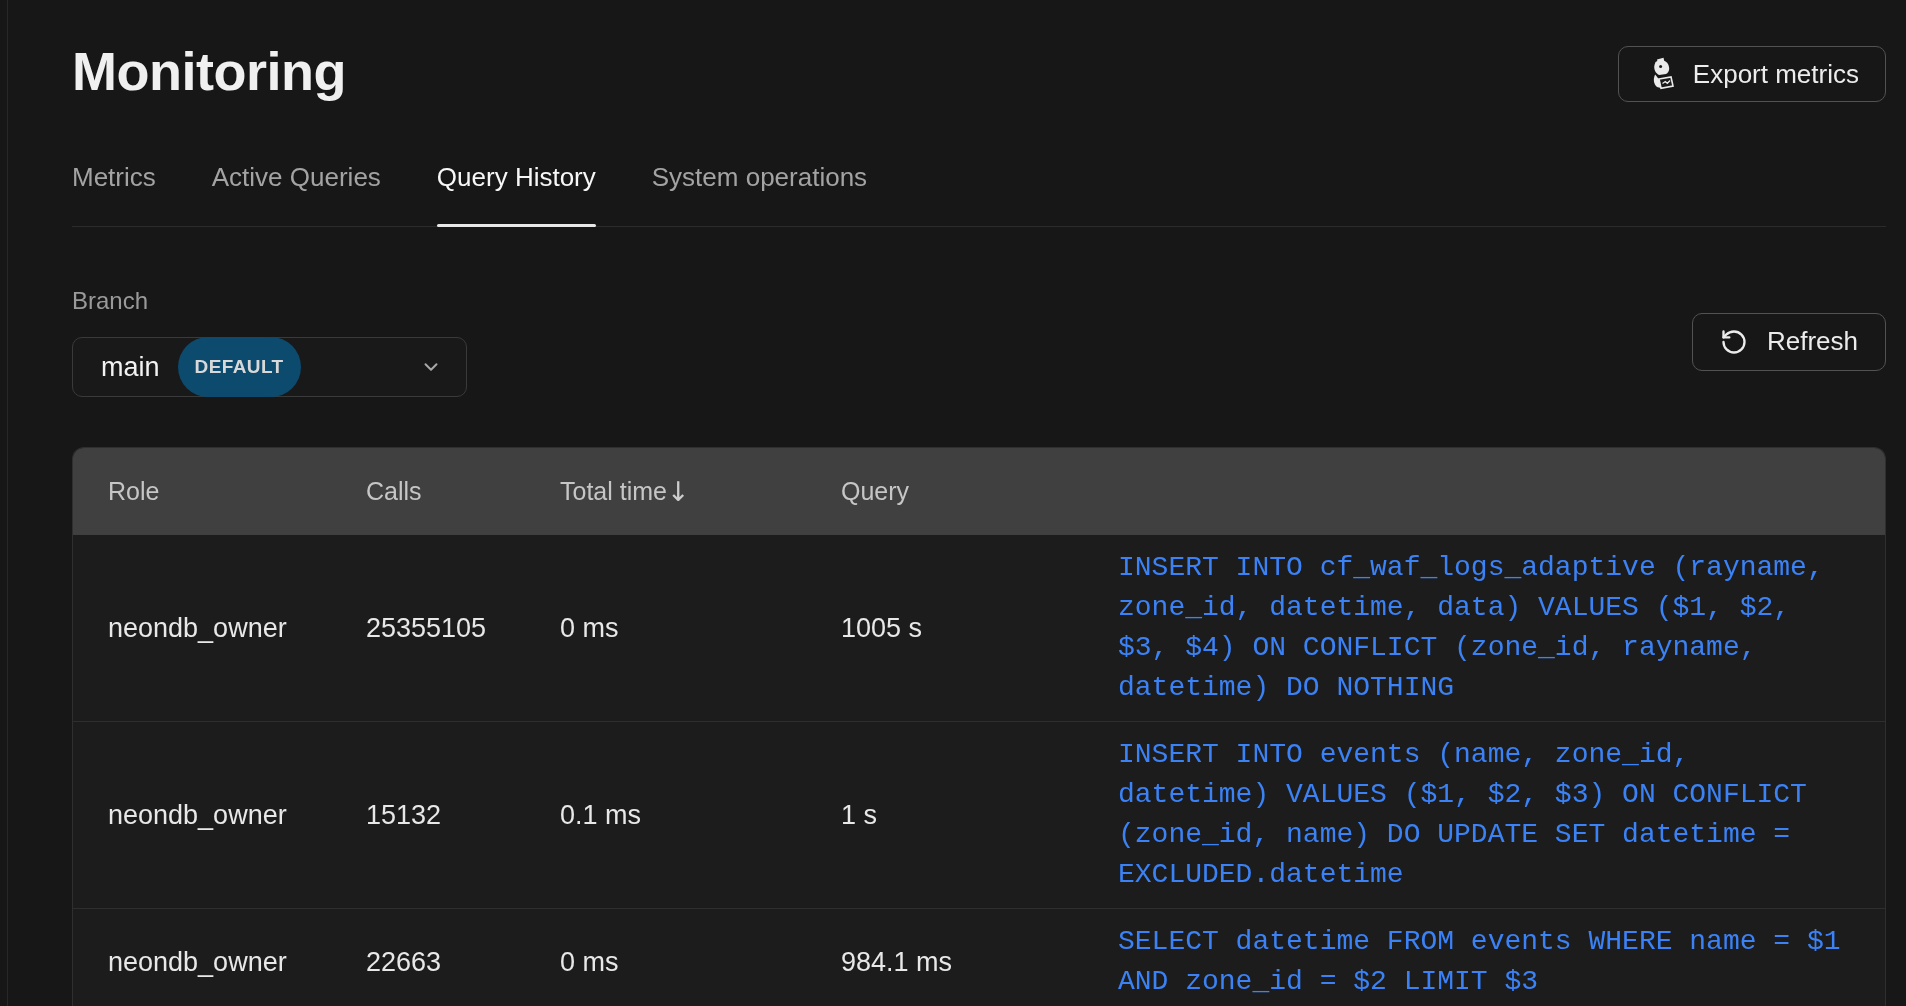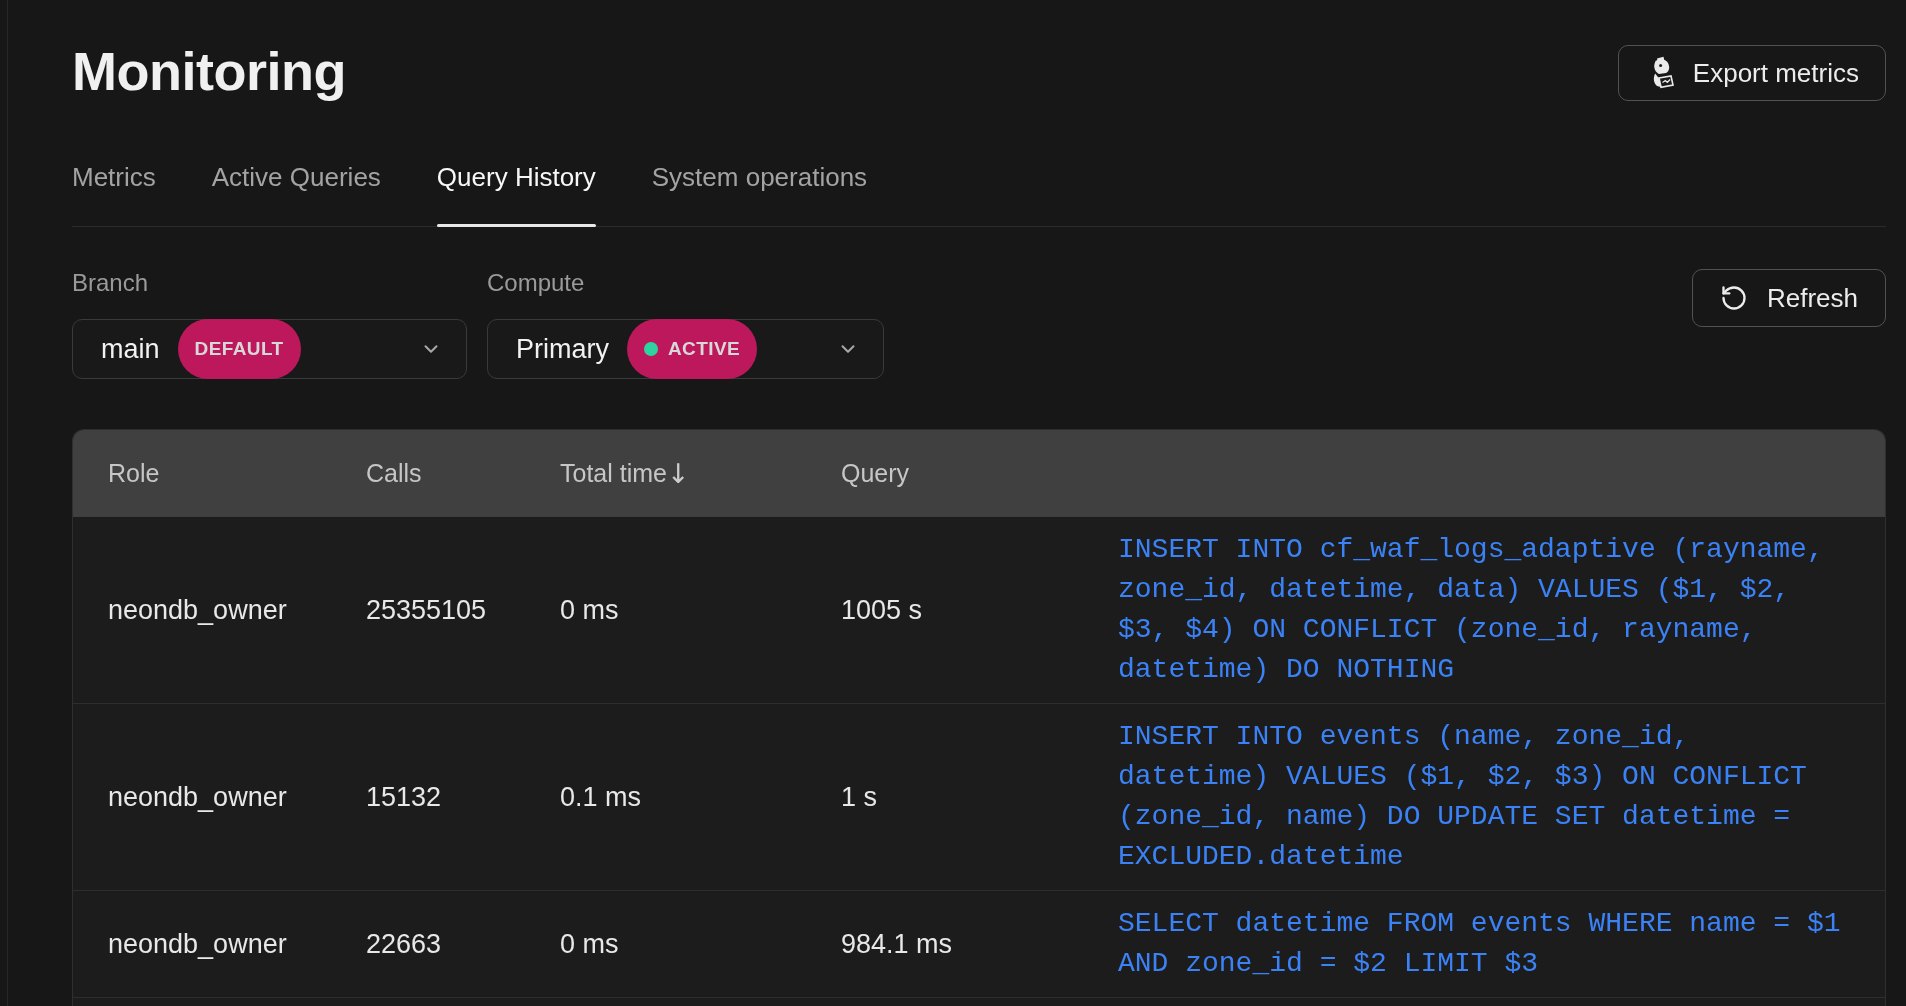--- a/index.html
+++ b/index.html
@@ -12,21 +12,21 @@
     color: #e8e8e8;
     position: relative;
   }
   .window-edge-line {
     position: absolute; left: 7px; top: 0; bottom: 0; width: 1px;
     background: #282828;
   }
   .page { padding: 40px 20px 0 72px; }
 
   
-  .page-header { display: flex; justify-content: space-between; align-items: flex-start; }
+  .page-header { display: flex; justify-content: space-between; align-items: flex-end; }
   .page-title {
     margin: 0; font-size: 54px; line-height: 62px; font-weight: 600;
     letter-spacing: -0.5px; color: #f0f0f0;
   }
   .export-btn {
     display: flex; align-items: center; gap: 14px;
     height: 56px; padding: 0 26px; margin-top: 5px;
     background: transparent; border: 1px solid #525252; border-radius: 10px;
     color: #ececec; font-size: 26px; font-family: inherit; cursor: pointer;
   }
@@ -38,35 +38,35 @@
     font-size: 26px; line-height: 30px; color: #a3a3a3;
     padding-bottom: 34px; position: relative; cursor: pointer; white-space: nowrap;
   }
   .tab.active { color: #f7f7f7; }
   .tab.active::after {
     content: ""; position: absolute; left: 0; right: 0; bottom: -1px;
     height: 3px; background: #e8e8e8; border-radius: 2px;
   }
 
   
-  .filters { display: flex; align-items: flex-start; margin-top: 42px; }
+  .filters { display: flex; align-items: center; margin-top: 60px; }
   .filter-group { display: flex; flex-direction: column; gap: 22px; }
   .filter-group.branch   { width: 395px; margin-right: 20px; }
   .filter-group.compute  { width: 397px; margin-right: 18px; }
   .filter-group.database { width: 398px; }
   .filter-label { font-size: 24px; line-height: 28px; color: #9a9a9a; }
   .select {
     display: flex; align-items: center; height: 60px; width: 100%;
     border: 1px solid #3a3a3a; border-radius: 10px; background: #191919;
     padding: 0 24px 0 28px; cursor: pointer;
   }
   .select-value { font-size: 27px; color: #f2f2f2; white-space: nowrap; }
   .pill {
     margin-left: 18px; display: inline-flex; align-items: center; gap: 10px;
-    background: #be185d; border-radius: 999px; padding: 19px 17px;
+    background: #0c4a6e; border-radius: 999px; padding: 19px 17px;
     font-size: 19px; font-weight: 600; letter-spacing: 0.4px; color: #d8d8d8;
     white-space: nowrap;
   }
   .pill .dot { width: 14px; height: 14px; border-radius: 50%; background: #2dd4a0; }
   .select .chevron { margin-left: auto; display: flex; }
   .refresh-btn {
     margin-left: auto; display: flex; align-items: center; gap: 19px;
     height: 58px; padding: 0 27px; margin-bottom: 1px;
     background: transparent; border: 1px solid #525252; border-radius: 10px;
     color: #ececec; font-size: 26px; font-family: inherit; cursor: pointer;
@@ -146,35 +146,20 @@
           <span>DEFAULT</span>
         </span>
         <span class="chevron">
           <svg width="22" height="22" viewBox="0 0 24 24">
               <path d="M6 9l6 6 6-6" fill="none" stroke="#a8a8a8" stroke-width="2.2" stroke-linecap="round" stroke-linejoin="round"></path>
             </svg>
         </span>
       </div>
     </div>
 
-    <div class="filter-group compute">
-      <div class="filter-label">Compute</div>
-      <div class="select">
-        <span class="select-value">Primary</span>
-        <span class="pill">
-          <span class="dot" style="background: rgb(45, 212, 160);"></span>
-          <span>ACTIVE</span>
-        </span>
-        <span class="chevron">
-          <svg width="22" height="22" viewBox="0 0 24 24">
-              <path d="M6 9l6 6 6-6" fill="none" stroke="#a8a8a8" stroke-width="2.2" stroke-linecap="round" stroke-linejoin="round"></path>
-            </svg>
-        </span>
-      </div>
-    </div>
 
 
     <button class="refresh-btn">
       <span style="display:flex;">
         <svg width="28" height="28" viewBox="0 0 24 24" fill="none" stroke="#ececec" stroke-width="2" stroke-linecap="round" stroke-linejoin="round">
           <path d="M3 12a9 9 0 1 0 9-9 9.75 9.75 0 0 0-6.74 2.74L3 8"></path>
           <path d="M3 3v5h5"></path>
         </svg>
       </span>
       <span>Refresh</span>

